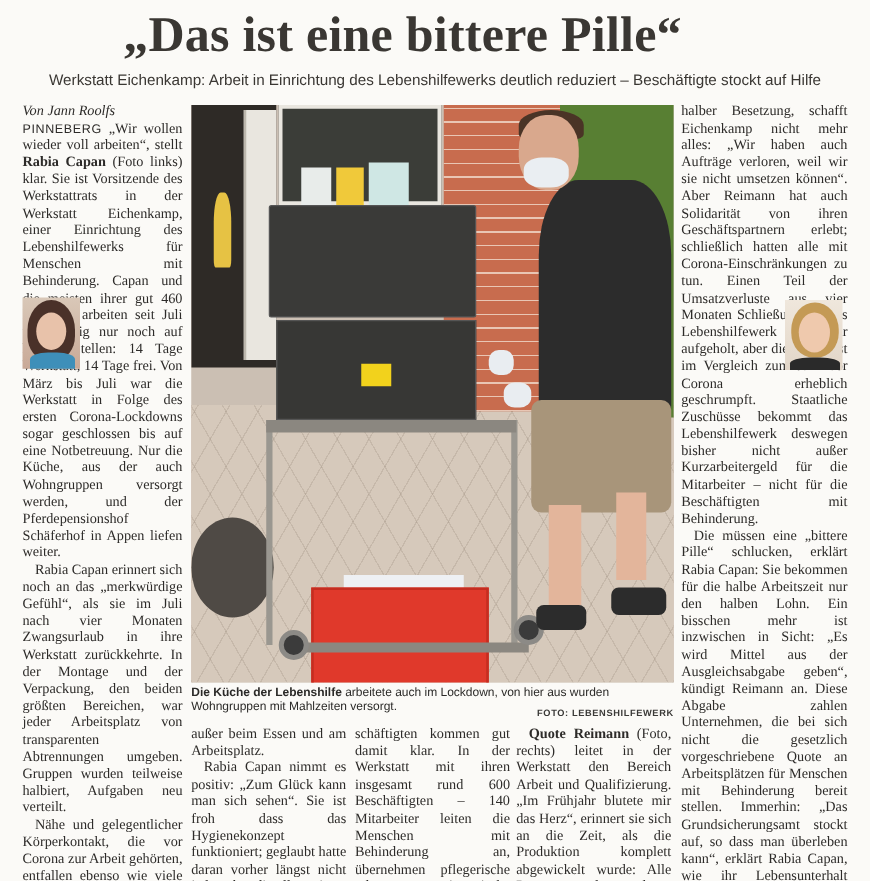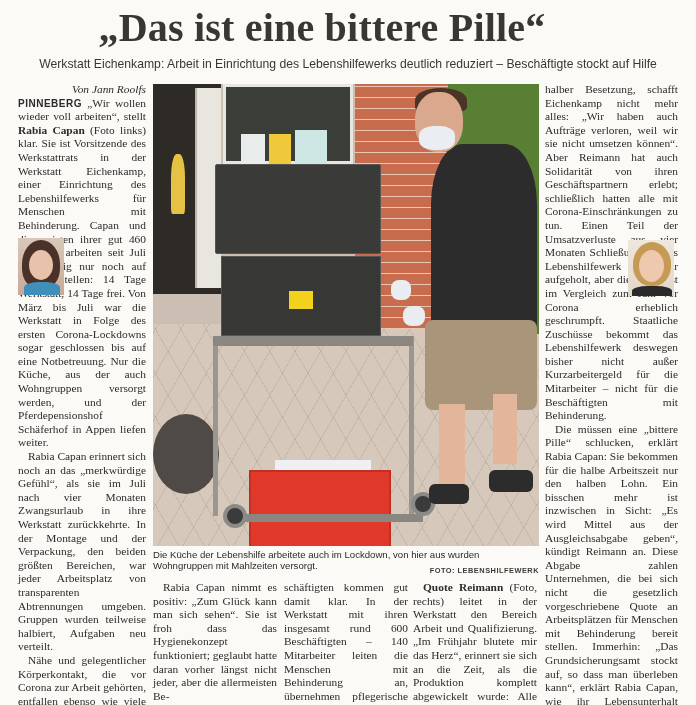--- a/index.html
+++ b/index.html
@@ -17,22 +17,22 @@
     font-size: 12.2px; line-height: 16px; color: #3a3733;
   }
 
   .col {
     position: absolute; font-family: "Liberation Serif", "DejaVu Serif", serif;
     font-size: 11.4px; line-height: 13.6px; color: #2d2b29; text-align: justify;
     hyphens: manual;
   }
   .col p { margin: 0; }
   .col p.indent { text-indent: 10px; }
-  .byline { font-style: italic; margin-bottom: 9px; text-align: right; }
-  .dateline { font-family: "Liberation Sans", "DejaVu Sans", sans-serif; font-weight: bold; font-size: 10px; letter-spacing: 0.5px; }
+  .byline { font-style: italic; margin-bottom: 9px; text-align: left; }
+  .dateline { font-family: "Liberation Sans", "DejaVu Sans", sans-serif; font-weight: normal; font-size: 10px; letter-spacing: 0.5px; }
   .bold { font-weight: bold; }
 
   #col1 { left: 18px; top: 83px; width: 128px; }
   #col2 { left: 153px; top: 581px; width: 124px; }
   #col3 { left: 284px; top: 581px; width: 124px; }
   #col4 { left: 413px; top: 581px; width: 124px; }
   #col5 { left: 545px; top: 83px; width: 133px; }
 
   .portrait { border-radius: 0; overflow: hidden; position: relative; width: 100%; height: 100%; }
   .portrait-rabia { background: linear-gradient(180deg, #d9c8b8 0%, #c9a997 100%); }
@@ -88,21 +88,21 @@
   .photo .leg-skin2 { position: absolute; left: 340px; top: 310px; width: 24px; height: 70px; background: #e3b59b; }
   .photo .shoe1 { position: absolute; left: 276px; top: 400px; width: 40px; height: 20px; background: #2c2c2c; border-radius: 6px; }
   .photo .shoe2 { position: absolute; left: 336px; top: 386px; width: 44px; height: 22px; background: #2c2c2c; border-radius: 6px; }
   .photo .glove1 { position: absolute; left: 238px; top: 196px; width: 20px; height: 20px; background: #e9edf1; border-radius: 40%; }
   .photo .glove2 { position: absolute; left: 250px; top: 222px; width: 22px; height: 20px; background: #e9edf1; border-radius: 40%; }
 
   .caption {
     position: absolute; left: 153px; top: 549px; width: 386px;
     font-family: "Liberation Sans", "DejaVu Sans", sans-serif; font-size: 9.6px; line-height: 11px; color: #2b2a28;
   }
-  .caption .bold { font-weight: normal; }
+  .caption .bold { font-weight: bold; }
   .credit { position: absolute; right: 0; top: 16px; font-size: 7.4px; letter-spacing: 0.5px; font-weight: bold; color: #3b3a38; }
 </style>
 </head>
 <body>
 
 <h1 class="headline">„Das ist eine bittere Pille“</h1>
 <div class="subhead">Werkstatt Eichenkamp: Arbeit in Einrichtung des Lebenshilfewerks deutlich reduziert – Beschäftigte stockt auf Hilfe</div>
 
 <div class="col" id="col1">
   <p class="byline">Von Jann Roolfs</p>
@@ -156,20 +156,21 @@
   <div class="glove1"></div>
     <div class="glove2"></div>
 </div>
 
 <div class="caption">
   <span class="bold">Die Küche der Lebenshilfe</span><span> arbeitete auch im Lockdown, von hier aus wurden Wohngruppen mit Mahlzeiten versorgt.</span>
   <span class="credit">FOTO: LEBENSHILFEWERK</span>
 </div>
 
 <div class="col" id="col2">
+  <p>außer beim Essen und am Arbeitsplatz.</p>
   <p class="indent">Rabia Capan nimmt es positiv: „Zum Glück kann man sich sehen“. Sie ist froh dass das Hygienekonzept funktioniert; geglaubt hatte daran vorher längst nicht jeder, aber die allermeisten Be-</p>
 </div>
 
 <div class="col" id="col3">
   <p>schäftigten kommen gut damit klar. In der Werkstatt mit ihren insgesamt rund 600 Beschäftigten – 140 Mitarbeiter leiten die Menschen mit Behinderung an, übernehmen pflegerische oder organisatorische Tätigkeiten – trat bisher kein Corona-Fall auf.</p>
 </div>
 
 <div class="col" id="col4">
   <p class="indent"><span class="bold">Quote Reimann</span><span> (Foto, rechts) leitet in der Werkstatt den Bereich Arbeit und Qualifizierung. „Im Frühjahr blutete mir das Herz“, erinnert sie sich an die Zeit, als die Produktion komplett abgewickelt wurde: Alle Räume wurden entleert. Jetzt, mit</span></p>
 </div>

